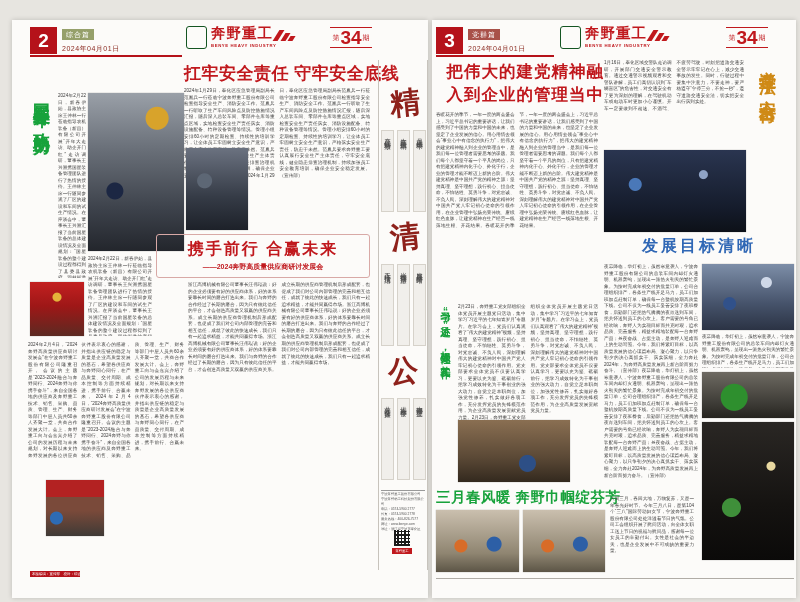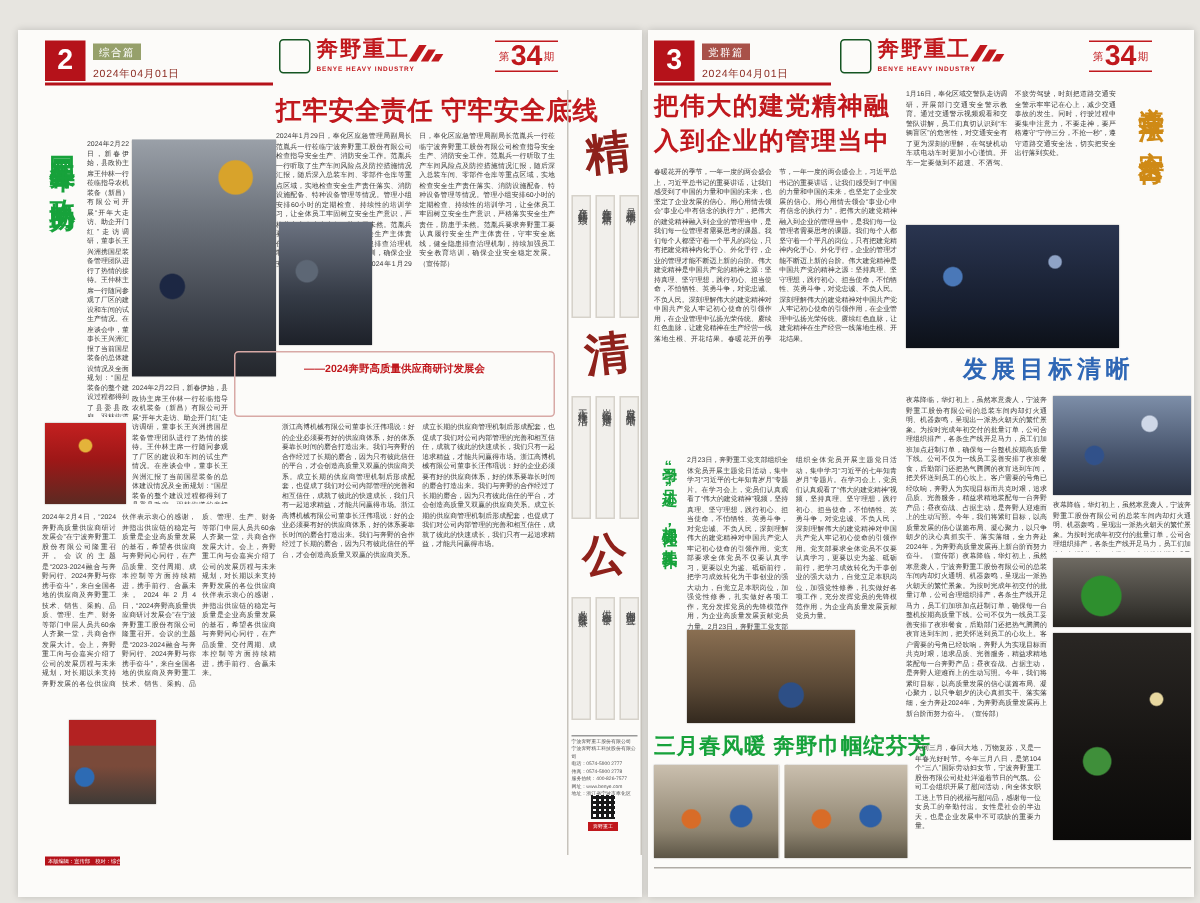--- a/index.html
+++ b/index.html
@@ -95,20 +95,21 @@
 <div class="abs bt c2" style="left:184px;top:88px;width:186px;height:142px;">2024年1月29日，奉化区应急管理局副局长范胤兵一行莅临宁波奔野重工股份有限公司检查指导安全生产、消防安全工作。范胤兵一行听取了生产车间风险点及防控措施情况汇报，随后深入总装车间、零部件仓库等重点区域，实地检查安全生产责任落实、消防设施配备、特种设备管理等情况。管理小组安排60小时的定期检查、持续性的培训学习，让全体员工牢固树立安全生产意识，严格落实安全生产责任，防患于未然。范胤兵要求奔野重工要认真履行安全生产主体责任，守牢安全底线，健全隐患排查治理机制，持续加强员工安全教育培训，确保企业安全稳定发展。（宣传部）2024年1月29日，奉化区应急管理局副局长范胤兵一行莅临宁波奔野重工股份有限公司检查指导安全生产、消防安全工作。范胤兵一行听取了生产车间风险点及防控措施情况汇报，随后深入总装车间、零部件仓库等重点区域，实地检查安全生产责任落实、消防设施配备、特种设备管理等情况。管理小组安排60小时的定期检查、持续性的培训学习，让全体员工牢固树立安全生产意识，严格落实安全生产责任，防患于未然。范胤兵要求奔野重工要认真履行安全生产主体责任，守牢安全底线，健全隐患排查治理机制，持续加强员工安全教育培训，确保企业安全稳定发展。（宣传部）</div>
 <div class="abs ph ph-a" style="left:186px;top:148px;width:62px;height:82px;"></div>
 
 <div class="abs vert vG1" style="left:30px;top:90px;height:190px;">国星装备开年 政协助力</div>
 <div class="abs bt" style="left:58px;top:93px;width:28px;height:185px;">2024年2月22日，新春伊始，县政协主席王仲林一行莅临指导农机装备（新昌）有限公司开展“开年大走访、助企开门红”走访调研，董事长王兴洲携国星装备管理团队进行了热情的接待。王仲林主席一行随同参观了厂区的建设和车间的试生产情况。在座谈会中，董事长王兴洲汇报了当前国星装备的总体建设情况及全面规划：“国星装备的整个建设过程都得到了县委县政府、羽林街道的亲切关心与大力支持，让我们生产设备可提前有序安装，时间上的无缝衔接，为国星装备项目早日运营投产提供了很大的便捷。”王仲林主席肯定了国星装备的建设情况，也希望企业抢抓机遇、提质增效，为当地经济社会发展贡献更大力量。</div>
 <div class="abs ph ph-visit" style="left:88px;top:93px;width:96px;height:158px;"></div>
 <div class="abs bt" style="left:88px;top:256px;width:64px;height:80px;">2024年2月22日，新春伊始，县政协主席王仲林一行莅临指导农机装备（新昌）有限公司开展“开年大走访、助企开门红”走访调研，董事长王兴洲携国星装备管理团队进行了热情的接待。王仲林主席一行随同参观了厂区的建设和车间的试生产情况。在座谈会中，董事长王兴洲汇报了当前国星装备的总体建设情况及全面规划：“国星装备的整个建设过程都得到了县委县政府、羽林街道的亲切关心与大力支持，让我们生产设备可提前有序安装，时间上的无缝衔接，为国星装备项目早日运营投产提供了很大的便捷。”王仲林主席肯定了国星装备的建设情况，也希望企业抢抓机遇、提质增效，为当地经济社会发展贡献更大力量。2024年2月22日，新春伊始，县政协主席王仲林一行莅临指导农机装备（新昌）有限公司开展“开年大走访、助企开门红”走访调研，董事长王兴洲携国星装备管理团队进行了热情的接待。王仲林主席一行随同参观了厂区的建设和车间的试生产情况。在座谈会中，董事长王兴洲汇报了当前国星装备的总体建设情况及全面规划：“国星装备的整个建设过程都得到了县委县政府、羽林街道的亲切关心与大力支持，让我们生产设备可提前有序安装，时间上的无缝衔接，为国星装备项目早日运营投产提供了很大的便捷。”王仲林主席肯定了国星装备的建设情况，也希望企业抢抓机遇、提质增效，为当地经济社会发展贡献更大力量。</div>
 <div class="abs ph ph-award" style="left:30px;top:282px;width:54px;height:54px;"></div>
 
 <div class="abs boxC" style="left:156px;top:234px;width:214px;height:44px;">
+  <div class="t">携手前行 合赢未来</div>
   <div class="s">——2024奔野高质量供应商研讨发展会</div>
 </div>
 <div class="abs bt c3" style="left:28px;top:342px;width:156px;height:226px;">2024年2月4日，“2024奔野高质量供应商研讨发展会”在宁波奔野重工股份有限公司隆重召开。会议的主题是“2023-2024融合与奔野同行、2024奔野与你携手奋斗”，来自全国各地的供应商及奔野重工技术、销售、采购、品质、管理、生产、财务等部门中层人员共60余人齐聚一堂，共商合作发展大计。会上，奔野重工向与会嘉宾介绍了公司的发展历程与未来规划，对长期以来支持奔野发展的各位供应商伙伴表示衷心的感谢，并指出供应链的稳定与质量是企业高质量发展的基石，希望各供应商与奔野同心同行，在产品质量、交付周期、成本控制等方面持续精进，携手前行、合赢未来。2024年2月4日，“2024奔野高质量供应商研讨发展会”在宁波奔野重工股份有限公司隆重召开。会议的主题是“2023-2024融合与奔野同行、2024奔野与你携手奋斗”，来自全国各地的供应商及奔野重工技术、销售、采购、品质、管理、生产、财务等部门中层人员共60余人齐聚一堂，共商合作发展大计。会上，奔野重工向与会嘉宾介绍了公司的发展历程与未来规划，对长期以来支持奔野发展的各位供应商伙伴表示衷心的感谢，并指出供应链的稳定与质量是企业高质量发展的基石，希望各供应商与奔野同心同行，在产品质量、交付周期、成本控制等方面持续精进，携手前行、合赢未来。</div>
 <div class="abs ph ph-speaker" style="left:46px;top:480px;width:58px;height:56px;"></div>
 <div class="abs bt c2" style="left:188px;top:282px;width:182px;height:288px;">浙江高博机械有限公司董事长汪伟琨说：好的企业必须要有好的供应商体系，好的体系要靠长时间的磨合打造出来。我们与奔野的合作经过了长期的磨合，因为只有彼此信任的平台，才会创造高质量又双赢的供应商关系。成立长期的供应商管理机制后形成配套，也促成了我们对公司内部管理的完善和相互信任，成就了彼此的快速成长，我们只有一起追求精益，才能共同赢得市场。浙江高博机械有限公司董事长汪伟琨说：好的企业必须要有好的供应商体系，好的体系要靠长时间的磨合打造出来。我们与奔野的合作经过了长期的磨合，因为只有彼此信任的平台，才会创造高质量又双赢的供应商关系。成立长期的供应商管理机制后形成配套，也促成了我们对公司内部管理的完善和相互信任，成就了彼此的快速成长，我们只有一起追求精益，才能共同赢得市场。浙江高博机械有限公司董事长汪伟琨说：好的企业必须要有好的供应商体系，好的体系要靠长时间的磨合打造出来。我们与奔野的合作经过了长期的磨合，因为只有彼此信任的平台，才会创造高质量又双赢的供应商关系。成立长期的供应商管理机制后形成配套，也促成了我们对公司内部管理的完善和相互信任，成就了彼此的快速成长，我们只有一起追求精益，才能共同赢得市场。</div>
 <div class="abs credits" style="left:30px;top:571px;width:50px;height:6px;">本版编辑：宣传部　校对：综合办</div>
 
 <div class="abs strip" style="left:378px;top:60px;width:50px;height:510px;"></div>
 <div class="abs brush" style="left:390px;top:88px;">精</div>
 <div class="abs phr-row" style="left:379px;top:130px;width:48px;">
@@ -157,21 +158,21 @@
     </div>
     <div class="mast-en">BENYE HEAVY INDUSTRY</div>
   </div>
 </div>
 <div class="abs issue" style="left:726px;top:27px;width:42px;">
   <span class="sm">第</span>
   <span class="big">34</span>
   <span class="sm">期</span>
 </div>
 
-<div class="abs hD" style="left:436px;top:60px;width:168px;">把伟大的建党精神融入到企业的管理当中</div>
+<div class="abs hD" style="left:436px;top:60px;width:168px;text-align:right;">把伟大的建党精神融入到企业的管理当中</div>
 <div class="abs bt c2" style="left:436px;top:112px;width:162px;height:188px;">春暖花开的季节，一年一度的两会盛会上，习近平总书记的重要讲话，让我们感受到了中国的力量和中国的未来，也坚定了企业发展的信心。用心用情去领会“事业心中有信念的执行力”，把伟大的建党精神融入到企业的管理当中，是我们每一位管理者需要思考的课题。我们每个人都坚守着一个平凡的岗位，只有把建党精神内化于心、外化于行，企业的管理才能不断迈上新的台阶。伟大建党精神是中国共产党的精神之源：坚持真理、坚守理想，践行初心、担当使命，不怕牺牲、英勇斗争，对党忠诚、不负人民。深刻理解伟大的建党精神对中国共产党人牢记初心使命的引领作用，在企业管理中弘扬光荣传统、赓续红色血脉，让建党精神在生产经营一线落地生根、开花结果。春暖花开的季节，一年一度的两会盛会上，习近平总书记的重要讲话，让我们感受到了中国的力量和中国的未来，也坚定了企业发展的信心。用心用情去领会“事业心中有信念的执行力”，把伟大的建党精神融入到企业的管理当中，是我们每一位管理者需要思考的课题。我们每个人都坚守着一个平凡的岗位，只有把建党精神内化于心、外化于行，企业的管理才能不断迈上新的台阶。伟大建党精神是中国共产党的精神之源：坚持真理、坚守理想，践行初心、担当使命，不怕牺牲、英勇斗争，对党忠诚、不负人民。深刻理解伟大的建党精神对中国共产党人牢记初心使命的引领作用，在企业管理中弘扬光荣传统、赓续红色血脉，让建党精神在生产经营一线落地生根、开花结果。</div>
 
 <div class="abs bt c2" style="left:604px;top:60px;width:140px;height:88px;">1月16日，奉化区域交警队走访调研，开展部门交通安全警示教育。通过交通警示视频观看和交警队讲解，员工们真切认识到“车辆盲区”的危害性，对交通安全有了更为深刻的理解，在驾驶机动车或电动车时更加小心谨慎。开车一定要做到不超速、不酒驾、不疲劳驾驶，时刻把道路交通安全警示牢牢记在心上，减少交通事故的发生。同时，行驶过程中要集中注意力，不要走神，要严格遵守“宁停三分，不抢一秒”，遵守道路交通安全法，切实把安全出行落到实处。</div>
 <div class="abs ph ph-office" style="left:604px;top:150px;width:142px;height:82px;"></div>
 <div class="abs vert vZ" style="left:756px;top:58px;height:158px;">遵章守法 安全出行</div>
 
 <div class="abs hF" style="left:604px;top:236px;width:190px;">发展目标清晰</div>
 <div class="abs bt" style="left:604px;top:264px;width:94px;height:226px;">夜幕降临，华灯初上，虽然寒意袭人，宁波奔野重工股份有限公司的总装车间内却灯火通明、机器轰鸣，呈现出一派热火朝天的繁忙景象。为按时完成年初交付的批量订单，公司合理组织排产，各条生产线开足马力，员工们加班加点赶制订单，确保每一台整机按期高质量下线。公司不仅为一线员工妥善安排了夜班餐食，后勤部门还把热气腾腾的夜宵送到车间，把关怀送到员工的心坎上。客户需要的号角已经吹响，奔野人为实现目标而共克时艰，追求品质、完善服务，精益求精地装配每一台奔野产品；昼夜奋战、占据主动，是奔野人迎难而上的生动写照。今年，我们将紧盯目标，以高质量发展的信心谋篇布局、凝心聚力，以只争朝夕的决心真抓实干、落实落细，全力奔赴2024年，为奔野高质量发展再上新台阶而努力奋斗。（宣传部）夜幕降临，华灯初上，虽然寒意袭人，宁波奔野重工股份有限公司的总装车间内却灯火通明、机器轰鸣，呈现出一派热火朝天的繁忙景象。为按时完成年初交付的批量订单，公司合理组织排产，各条生产线开足马力，员工们加班加点赶制订单，确保每一台整机按期高质量下线。公司不仅为一线员工妥善安排了夜班餐食，后勤部门还把热气腾腾的夜宵送到车间，把关怀送到员工的心坎上。客户需要的号角已经吹响，奔野人为实现目标而共克时艰，追求品质、完善服务，精益求精地装配每一台奔野产品；昼夜奋战、占据主动，是奔野人迎难而上的生动写照。今年，我们将紧盯目标，以高质量发展的信心谋篇布局、凝心聚力，以只争朝夕的决心真抓实干、落实落细，全力奔赴2024年，为奔野高质量发展再上新台阶而努力奋斗。（宣传部）</div>
 <div class="abs ph ph-street" style="left:702px;top:264px;width:92px;height:66px;"></div>
 <div class="abs bt" style="left:702px;top:334px;width:92px;height:34px;">夜幕降临，华灯初上，虽然寒意袭人，宁波奔野重工股份有限公司的总装车间内却灯火通明、机器轰鸣，呈现出一派热火朝天的繁忙景象。为按时完成年初交付的批量订单，公司合理组织排产，各条生产线开足马力，员工们加班加点赶制订单，确保每一台整机按期高质量下线。公司不仅为一线员工妥善安排了夜班餐食，后勤部门还把热气腾腾的夜宵送到车间，把关怀送到员工的心坎上。客户需要的号角已经吹响，奔野人为实现目标而共克时艰，追求品质、完善服务，精益求精地装配每一台奔野产品；昼夜奋战、占据主动，是奔野人迎难而上的生动写照。今年，我们将紧盯目标，以高质量发展的信心谋篇布局、凝心聚力，以只争朝夕的决心真抓实干、落实落细，全力奔赴2024年，为奔野高质量发展再上新台阶而努力奋斗。（宣传部）</div>

